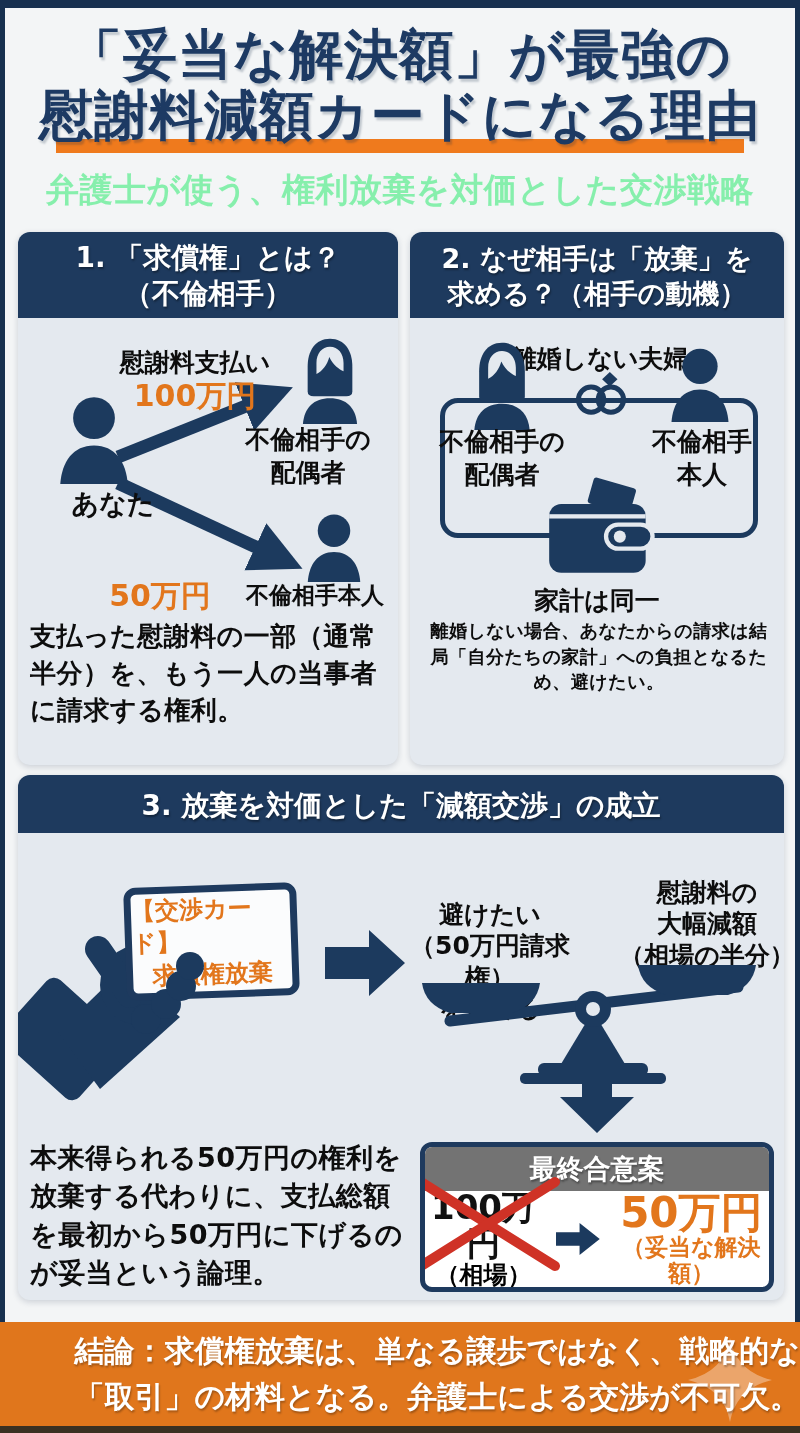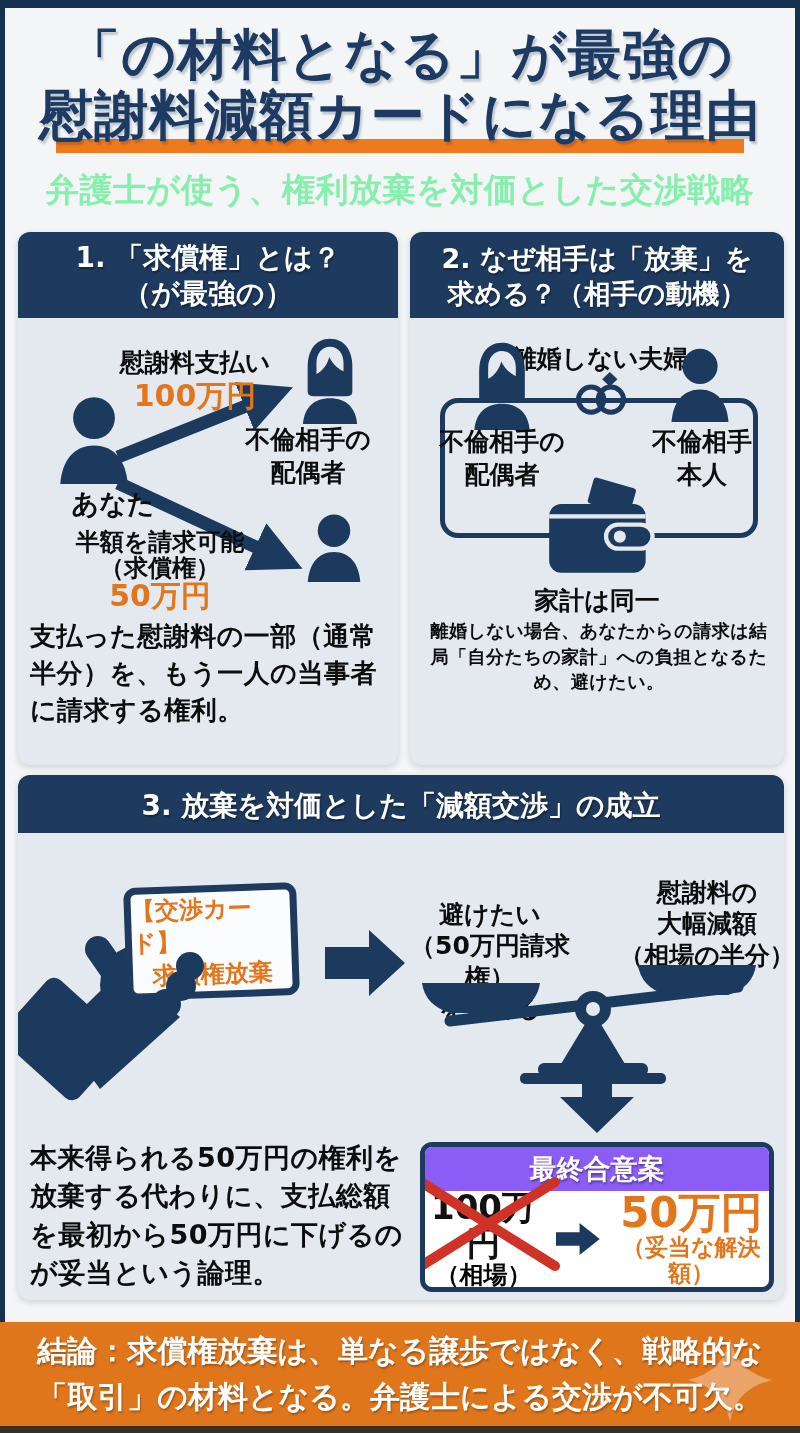--- a/index.html
+++ b/index.html
@@ -24,44 +24,44 @@
   .card{
     position:absolute;left:107px;top:48px;width:173px;height:113px;
     background:#fbfcfd;border:7px solid #1e3a5e;border-radius:12px;box-sizing:border-box;
     transform:rotate(-2deg);display:flex;flex-direction:column;justify-content:center;align-items:center;z-index:3;
   }
   .card div{color:#e2761c;font-weight:900;font-size:24px;line-height:1.35;}
   .agreement{
     position:absolute;left:402px;top:305px;width:354px;height:150px;background:#ffffff;
     border:5px solid #1e3a5e;border-radius:12px;box-sizing:border-box;overflow:hidden;
   }
-  .agreement-header{background:#8b5cf6;color:#fff;font-size:27px;font-weight:800;text-align:center;line-height:44px;height:44px;text-shadow:1px 2px 2px rgba(0,0,0,.35);}
+  .agreement-header{background:#737373;color:#fff;font-size:27px;font-weight:800;text-align:center;line-height:44px;height:44px;text-shadow:1px 2px 2px rgba(0,0,0,.35);}
   .agreement-body{position:relative;display:flex;align-items:center;justify-content:center;gap:14px;height:96px;}
   .footer{
     left:0;top:1322px;width:800px;height:104px;background:#e0761c;
     display:flex;flex-direction:column;justify-content:center;z-index:4;
   }
-  .footer-line{width:100%;text-align:center;color:#fff;font-size:30px;font-weight:900;line-height:1.55;text-shadow:1px 2px 2px rgba(0,0,0,.28);position:relative;z-index:2;}
+  .footer-line{width:100%;text-align:right;color:#fff;font-size:30px;font-weight:900;line-height:1.55;text-shadow:1px 2px 2px rgba(0,0,0,.28);position:relative;z-index:2;}
   .bottom-strip{left:0;top:1426px;width:800px;height:7px;background:#3a3022;z-index:5;}
 </style>
 </head>
 <body>
 
 <div class="page">
   <div class="abs content-bg"></div>
 
   <div class="abs title-underline"></div>
-  <div class="abs title-line" style="top:26px;">「の材料となる」が最強の</div>
+  <div class="abs title-line" style="top:26px;">「妥当な解決額」が最強の</div>
   <div class="abs title-line" style="top:87px;">慰謝料減額カードになる理由</div>
   <div class="abs subtitle">弁護士が使う、権利放棄を対価とした交渉戦略</div>
 
   <div class="abs panel" style="left:18px;top:232px;width:380px;height:533px;">
     <div class="panel-header" style="height:86px;font-size:28px;padding-top:8px;box-sizing:border-box;line-height:1.3;">
       <div>1. 「求償権」とは？</div>
-      <div>（が最強の）</div>
+      <div>（不倫相手）</div>
     </div>
     <div class="panel-body" style="top:86px;height:447px;">
 
       <svg class="abs" style="left:0;top:0;" width="380" height="447">
         <defs>
           <marker id="ah" markerWidth="4.6" markerHeight="4.6" refX="2.6" refY="2" orient="auto">
             <path d="M0,0 L4,2 L0,4 Z" fill="#1c3a5e"></path>
           </marker>
         </defs>
         <line x1="100" y1="139" x2="258" y2="76" stroke="#1c3a5e" stroke-width="13" marker-end="url(#ah)"></line>
@@ -80,28 +80,27 @@
       <svg class="abs" style="left:276px;top:18px;" width="72" height="88" viewBox="0 0 100 130">
         <path d="M50 92 C26 92 12 106 10 130 L90 130 C88 106 74 92 50 92 Z" class="navy-fill"></path>
         <path d="M50 4 C28 4 17 22 17 45 L17 82 Q17 89 26 89 L74 89 Q83 89 83 82 L83 45 C83 22 72 4 50 4 Z" class="navy-fill"></path>
         <path d="M50 16 C38 16 30 26 30 40 L30 56 C39 52 46 42 49 31 C54 42 64 50 70 52 L70 40 C70 26 62 16 50 16 Z" fill="#e4e9ef"></path>
       </svg>
       <div class="lbl" style="left:210px;top:106px;width:160px;font-size:25px;line-height:1.3;">
         <div>不倫相手の</div>
         <div>配偶者</div>
       </div>
 
-      <div class="lbl" style="left:42px;top:208px;width:200px;font-size:24px;">半額を請求可能</div>
-      <div class="lbl" style="left:42px;top:234px;width:200px;font-size:24px;">（求償権）</div>
       <div class="amount" style="left:42px;top:258px;width:200px;font-size:30px;">50万円</div>
 
       <svg class="abs" style="left:284px;top:194px;" width="64" height="70" viewBox="0 0 100 112">
         <circle cx="50" cy="30" r="26" class="navy-fill"></circle>
         <path d="M50 64 C24 64 10 84 8 112 L92 112 C90 84 76 64 50 64 Z" class="navy-fill"></path>
       </svg>
+      <div class="lbl" style="left:217px;top:262px;width:160px;font-size:23px;">不倫相手本人</div>
 
       <div class="para" style="left:12px;top:300px;width:360px;font-size:26px;">支払った慰謝料の一部（通常半分）を、もう一人の当事者に請求する権利。</div>
     </div>
   </div>
 
   <div class="abs panel" style="left:410px;top:232px;width:374px;height:533px;">
     <div class="panel-header" style="height:86px;font-size:27px;padding-top:9px;box-sizing:border-box;line-height:1.3;">
       <div>2. なぜ相手は「放棄」を</div>
       <div>求める？（相手の動機）</div>
     </div>

